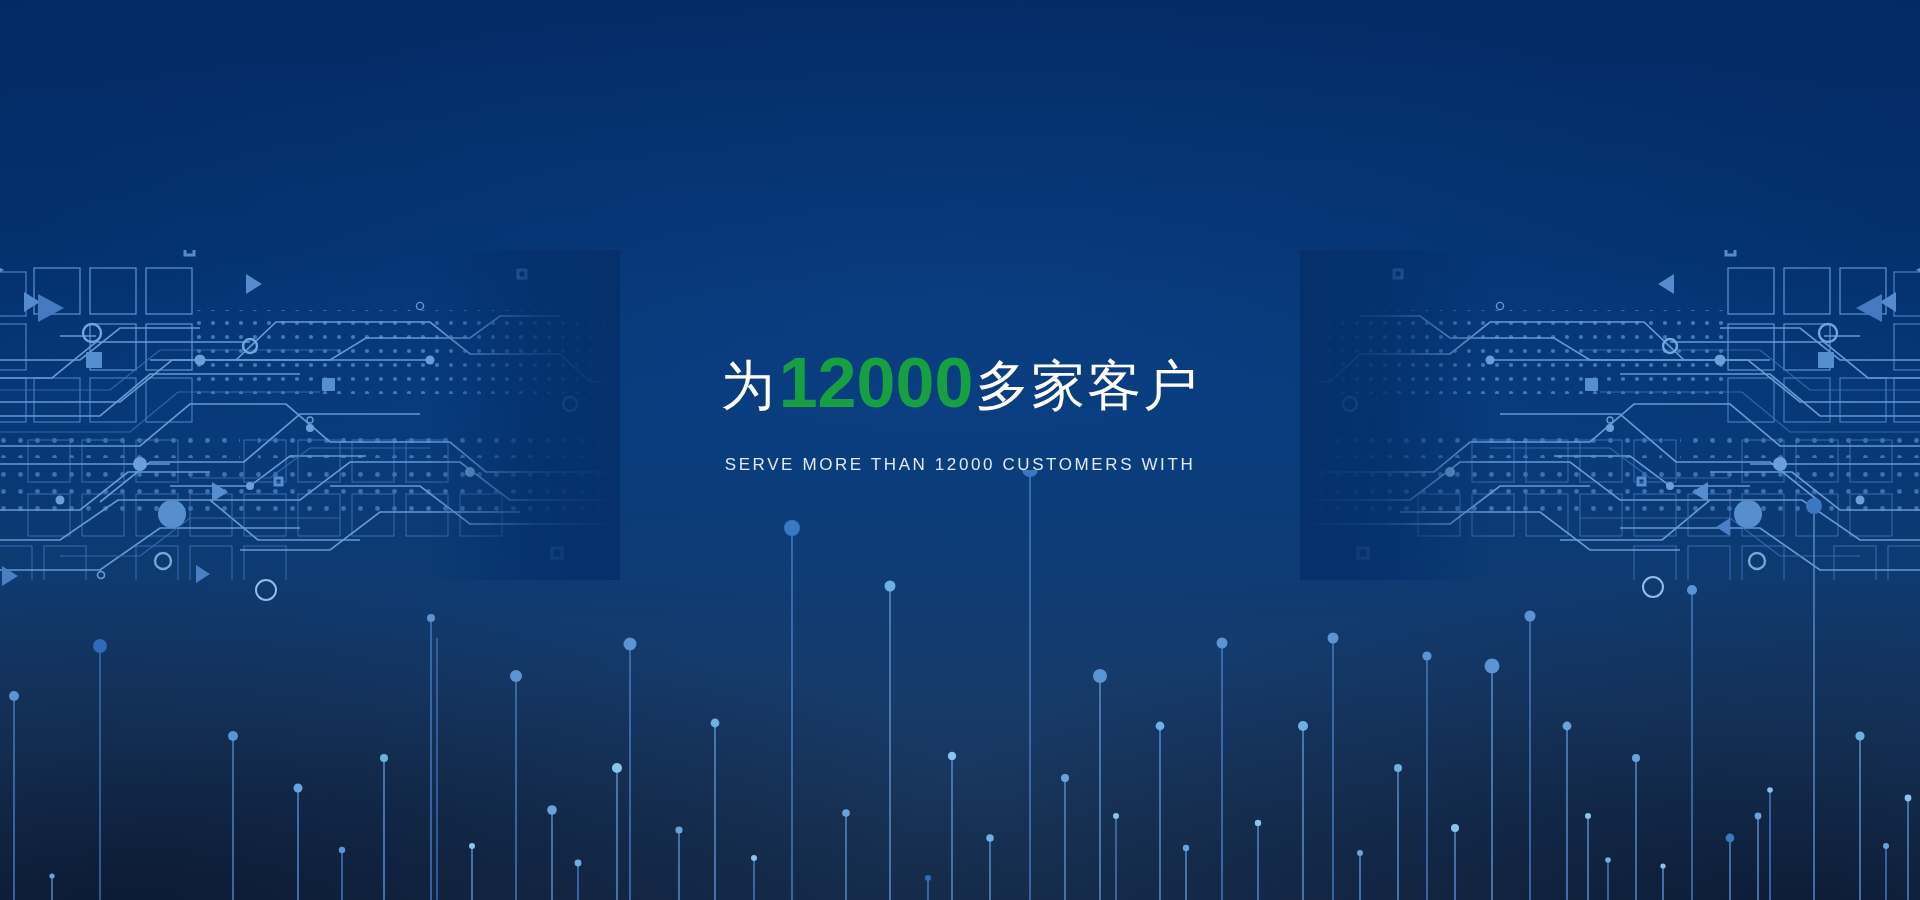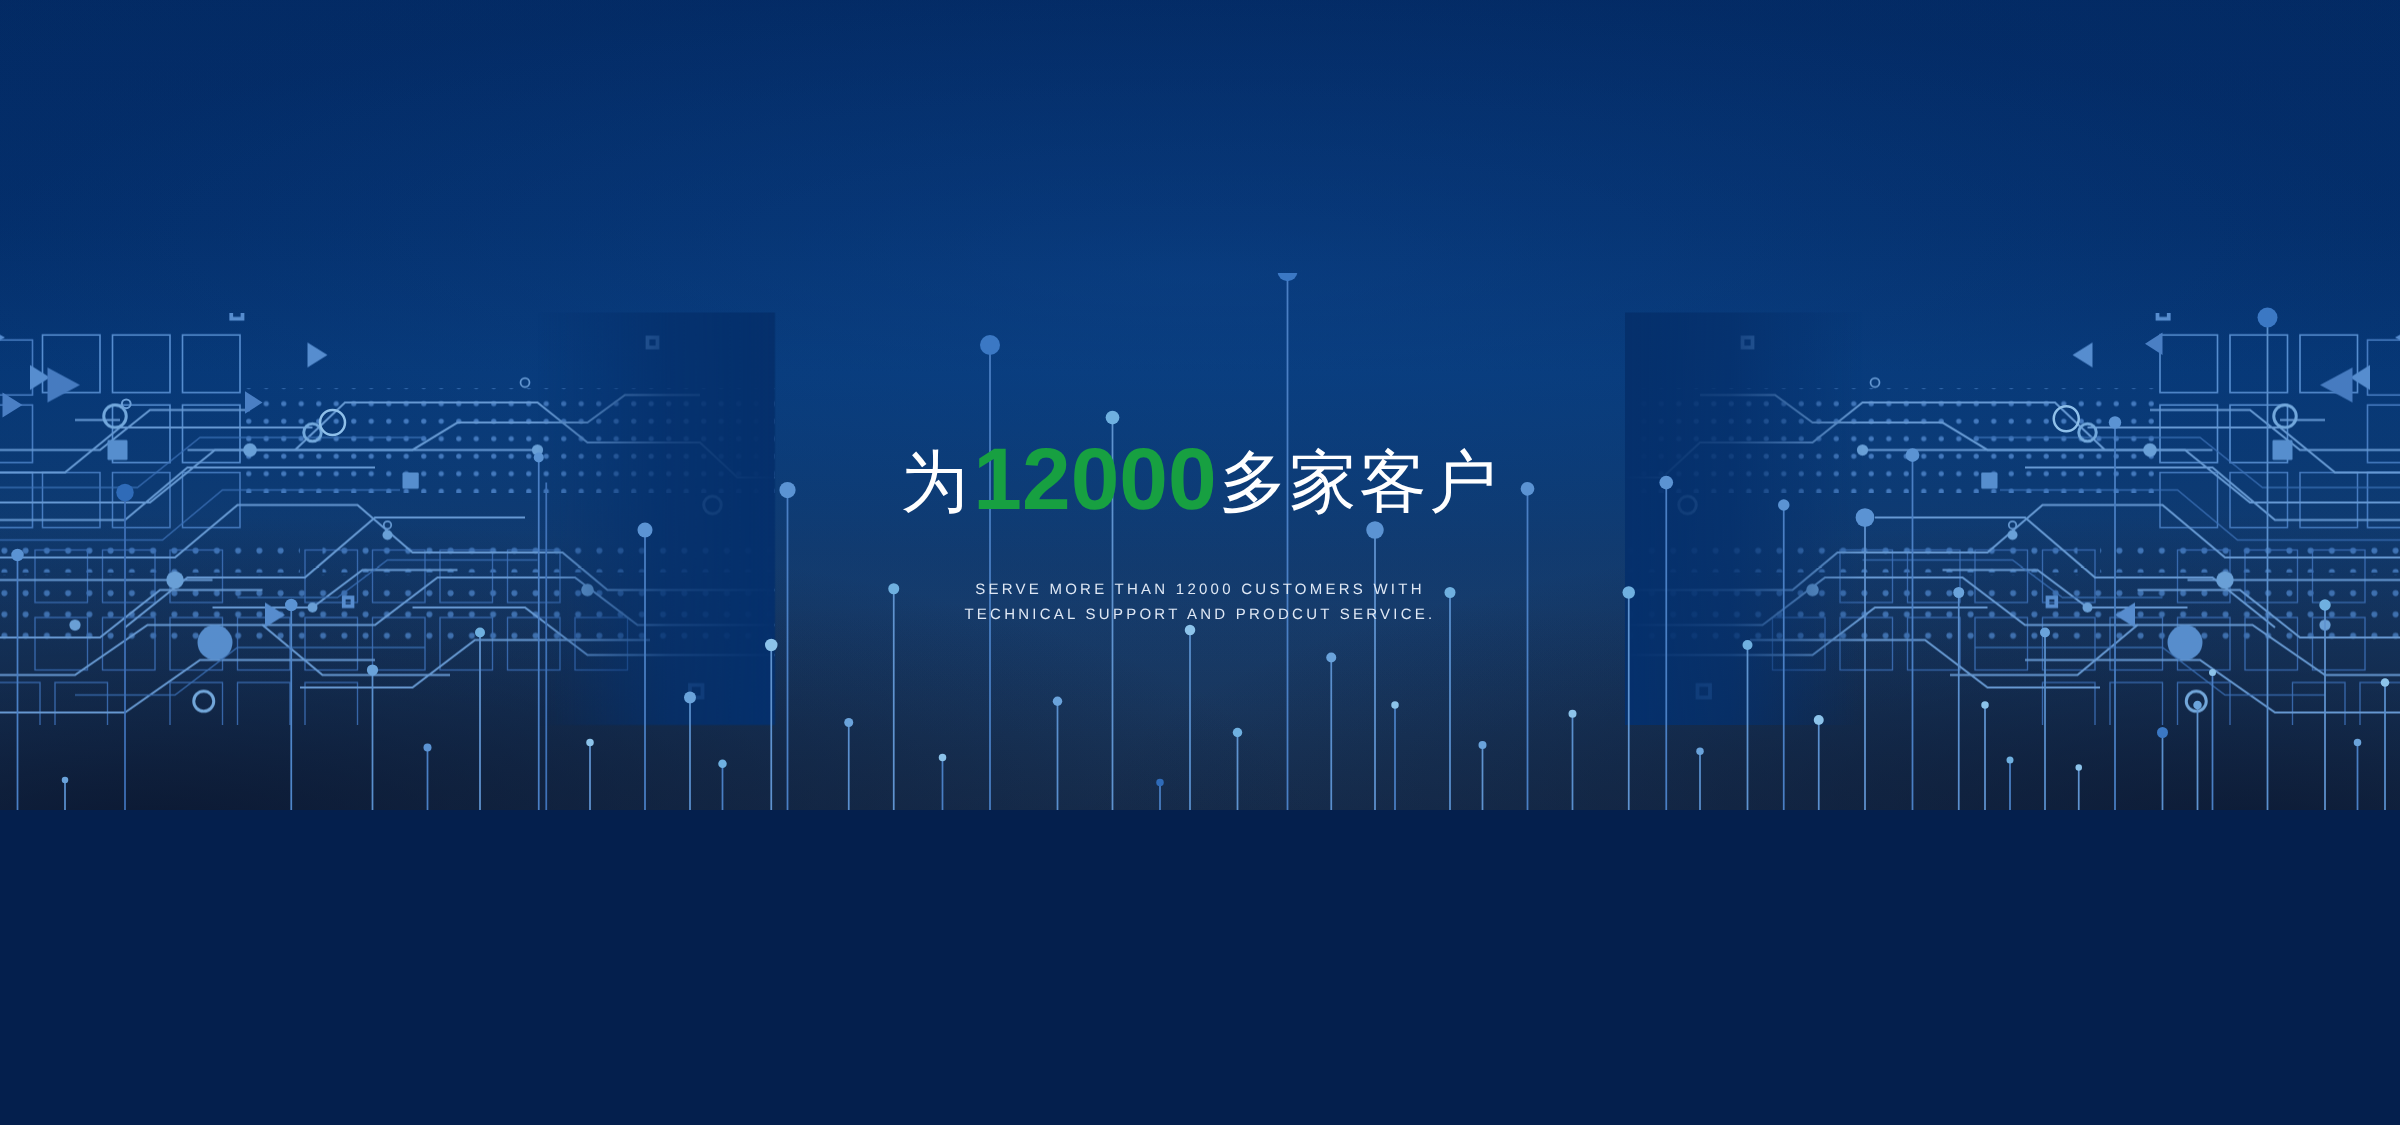--- a/index.html
+++ b/index.html
@@ -4,21 +4,21 @@
 <title>Banner</title>
 <style>
   html, body {
     margin: 0;
     padding: 0;
     background: #041f4d;
   }
   #banner {
     position: relative;
     width: 1920px;
-    height: 648px;
+    height: 900px;
     overflow: hidden;
     font-family: "Liberation Sans", "DejaVu Sans", sans-serif;
     background: #0f172a;
   }
 
   
   .bg-base {
     position: absolute;
     inset: 0;
     background:
@@ -101,23 +101,23 @@
   }
   .headline .num {
     color: #17a041;
     font-weight: 700;
     font-size: 70px;
     letter-spacing: 0px;
     vertical-align: -3px;
     padding: 0 2px;
   }
   .subtitle {
-    margin: 32px auto 0;
+    margin: 22px auto 0;
     color: #dfe8f5;
-    font-size: 12px;
+    font-size: 17px;
     line-height: 1.70;
     letter-spacing: 2.6px;
     font-weight: 400;
     max-width: 620px;
   }
   .subtitle .ln { display: block; white-space: nowrap; }
 </style>
 </head>
 <body>
 
@@ -573,17 +573,16 @@
           <circle cx="52" cy="406" r="2.6" fill="#6aa3db"></circle>
         </g>
       </g>
     </svg>
   </div>
 
   <div class="text-block">
     <h1 class="headline"><span>为</span><span class="num">12000</span><span>多家客户</span></h1>
     <p class="subtitle">
       <span class="ln">SERVE MORE THAN 12000 CUSTOMERS WITH</span>
-      <span class="ln">TECHNICAL SUPPORT AND PRODCUT SERVICE.</span>
     </p>
   </div>
 
 </div>
 
 </body></html>

